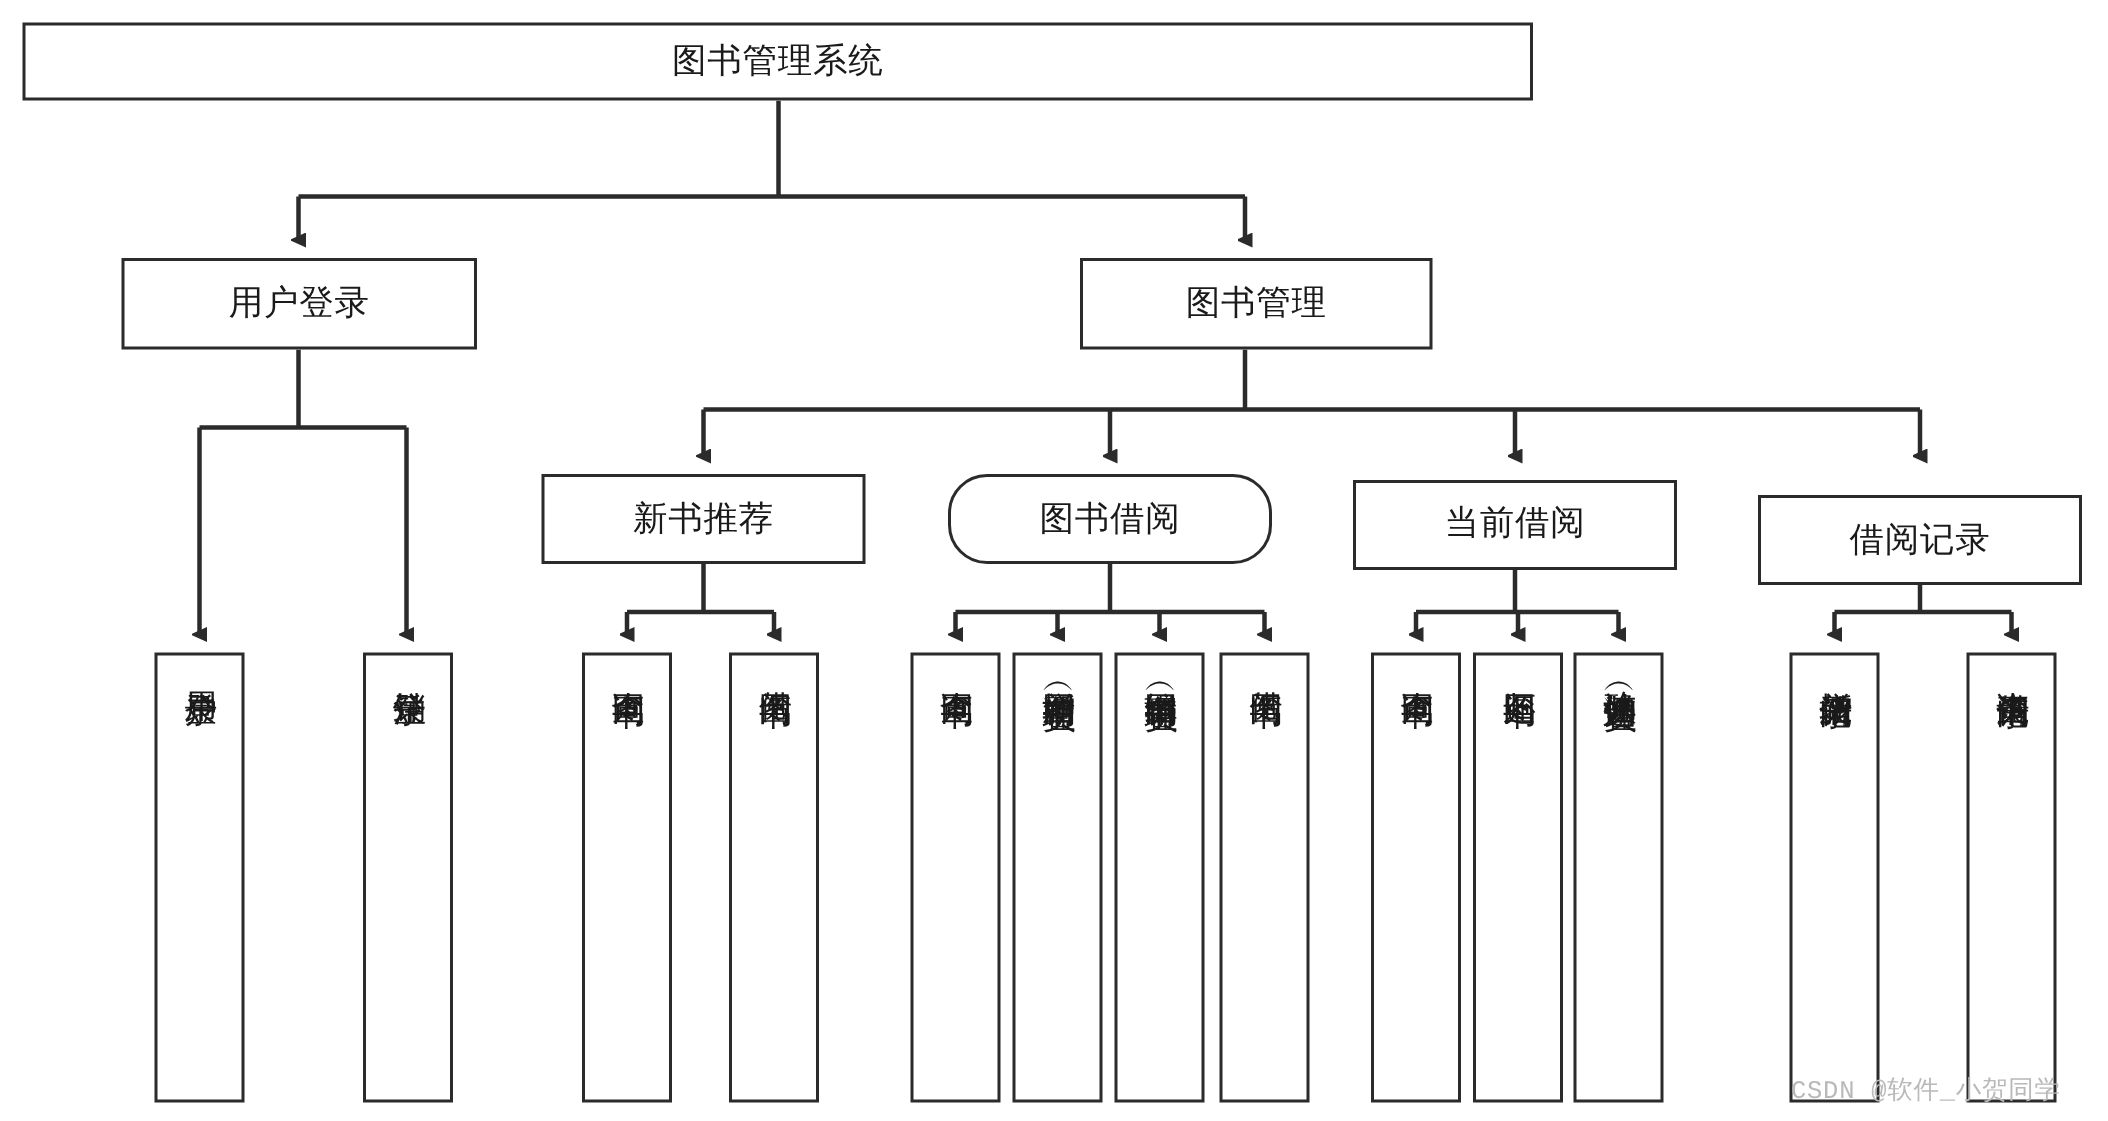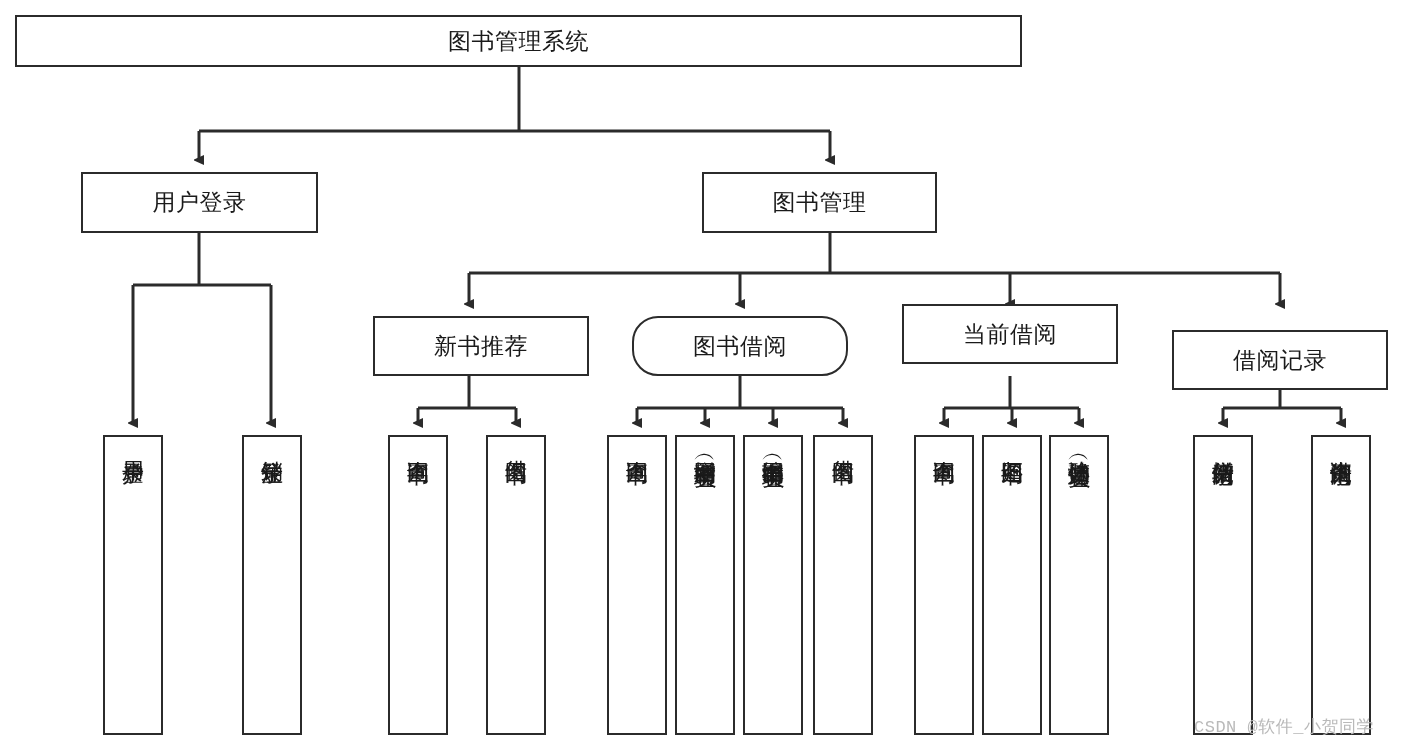--- a/index.html
+++ b/index.html
@@ -122,31 +122,31 @@
     </g>
   </svg>
 
   <div class="node root" style="left:15px; top:15px; width:1007px; height:52px;">
     <span class="label">图书管理系统</span>
   </div>
 
   <div class="node level2" style="left:81px; top:172px; width:237px; height:61px;">
     <span class="label">用户登录</span>
   </div>
-  <div class="node level2" style="left:702px; top:172px; width:235px; height:61px;">
+  <div class="node level2" style="left:720px; top:172px; width:235px; height:61px;">
     <span class="label">图书管理</span>
   </div>
 
-  <div class="node level2" style="left:361px; top:316px; width:216px; height:60px;margin-left:12px;">
+  <div class="node level2" style="left:361px; top:316px; width:216px; height:60px;">
     <span class="label">新书推荐</span>
   </div>
   <div class="node level2" style="left:632px; top:316px; width:216px; height:60px;border-radius:26px;">
     <span class="label">图书借阅</span>
   </div>
-  <div class="node level2" style="left:902px; top:304px; width:216px; height:60px;">
+  <div class="node level2" style="left:902px; top:320px; width:216px; height:60px;font-family:Liberation Mono, monospace;">
     <span class="label">当前借阅</span>
   </div>
   <div class="node level2" style="left:1172px; top:316px; width:216px; height:60px;margin-top:14px;">
     <span class="label">借阅记录</span>
   </div>
 
   <div class="node vertical" style="left:103px; top:435px; width:60px; height:300px;">
     <span class="label">用户登录</span>
   </div>
   <div class="node vertical" style="left:242px; top:435px; width:60px; height:300px;">

